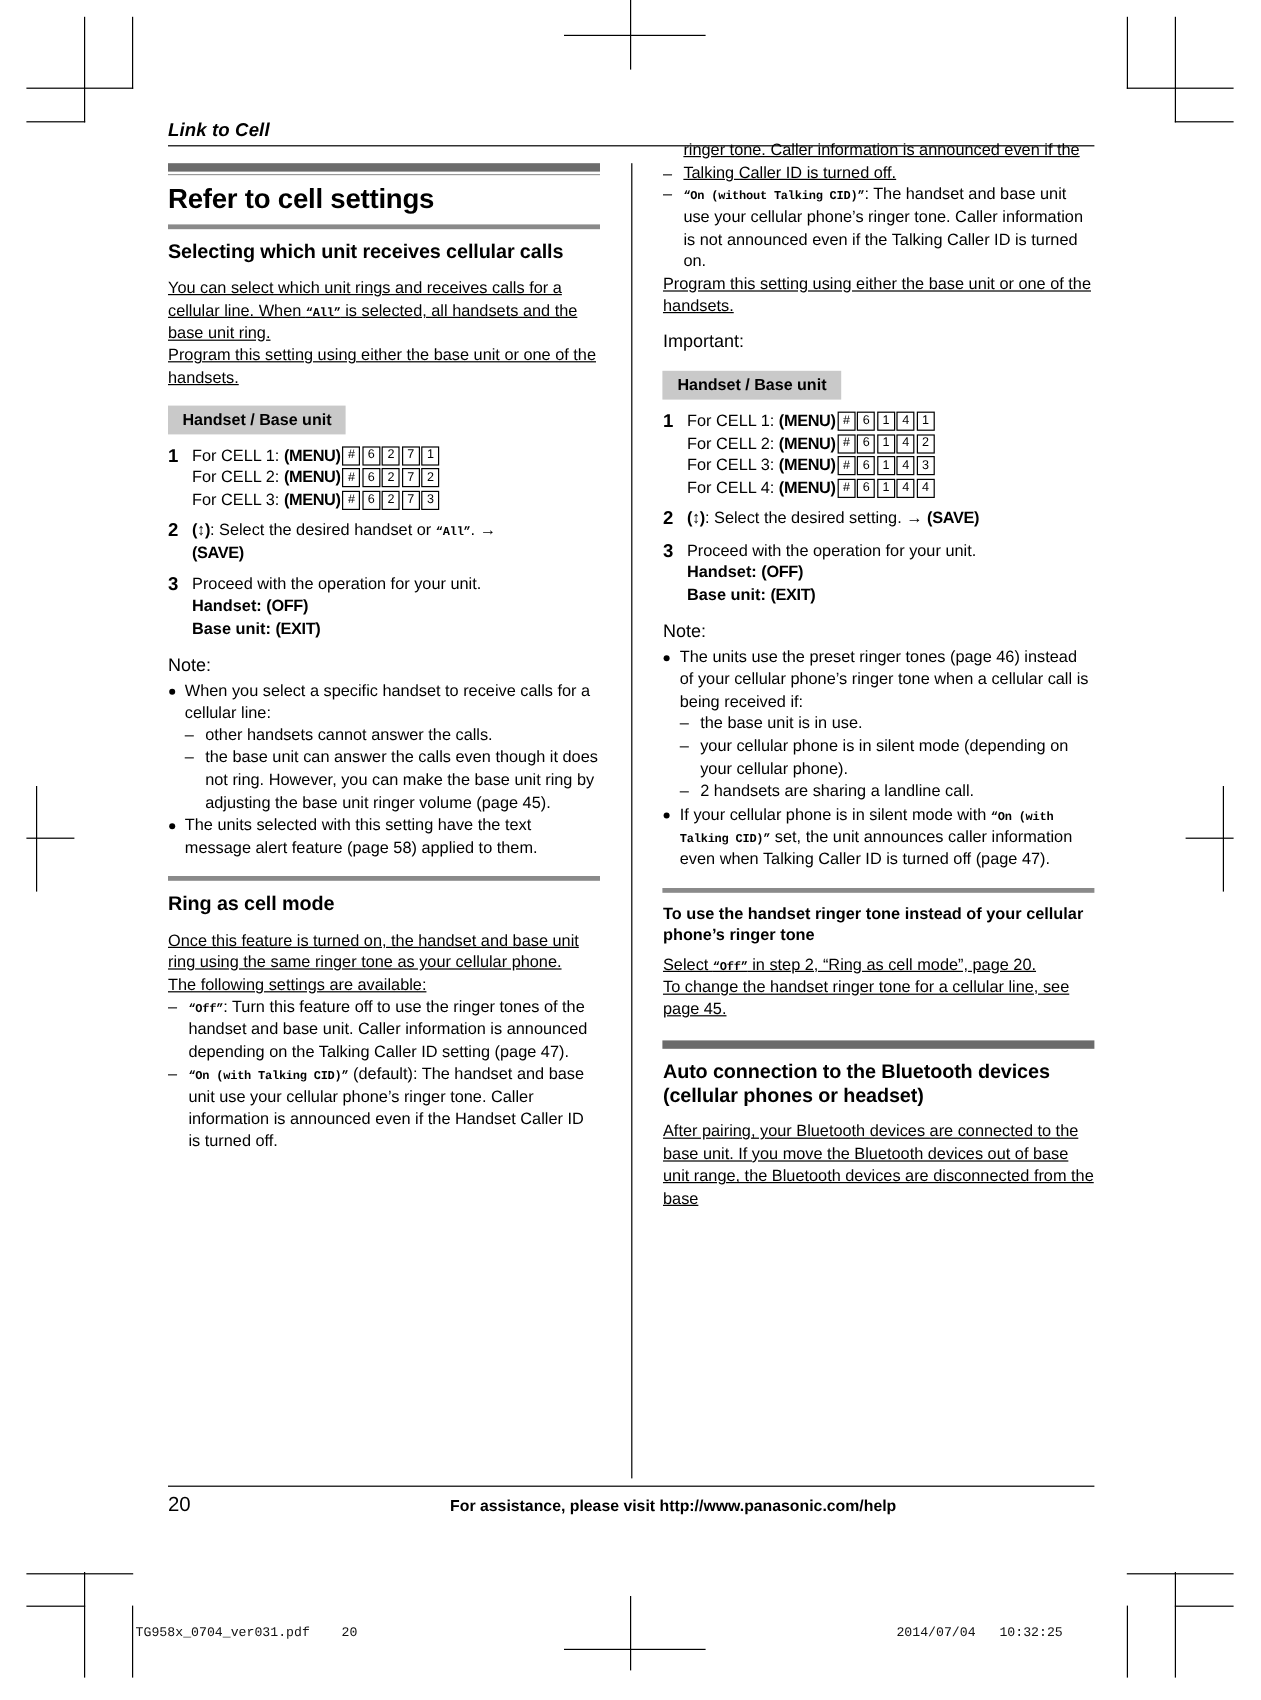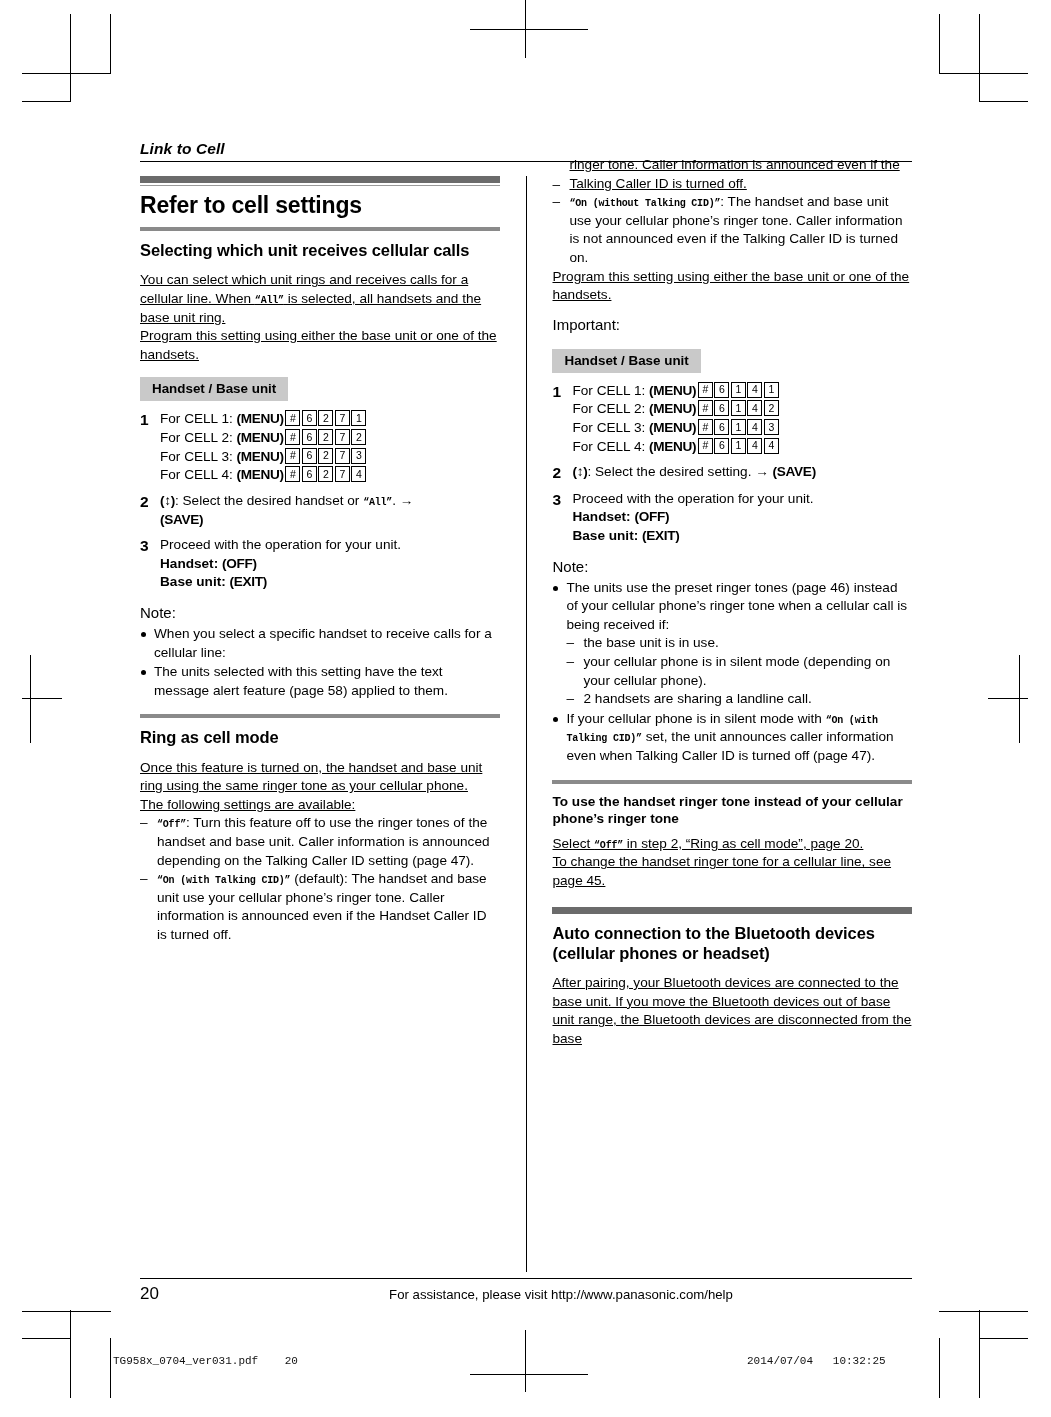--- a/index.html
+++ b/index.html
@@ -20,21 +20,20 @@
   .bracket { position: absolute; }
   .bracket i { position: absolute; background: #000; display: block; }
 
   
   #page {
     position: absolute;
     left: 140px;
     top: 100px;
     width: 772px;
     height: 1210px;
-    margin-top: 40px;
   }
 
   
   .running-head {
     font-style: italic;
     font-weight: bold;
     font-size: 15.5px;
     letter-spacing: 0.1px;
     padding-bottom: 3px;
   }
@@ -234,21 +233,21 @@
     font-size: 13.5px;
     padding-top: 5px;
   }
   .folio {
     font-size: 17px;
     width: 120px;
   }
   .footer-text {
     flex: 1;
     text-align: center;
-    font-weight: normal;
+    font-weight: bold;
     font-size: 13.2px;
     margin-left: -50px;
   }
 
   
   .meta {
     position: absolute;
     left: 0;
     top: 1355px;
     width: 1051px;
@@ -333,40 +332,43 @@
 
       <div class="unit-tag">Handset / Base unit</div>
 
       
       <div class="step">
         <div class="step-num">1</div>
         <div class="step-body">
           <span class="step-line"><span>For CELL 1: </span><span class="key">(MENU)</span><span class="kbox">#</span><span class="kbox">6</span><span class="kbox">2</span><span class="kbox">7</span><span class="kbox">1</span></span>
           <span class="step-line"><span>For CELL 2: </span><span class="key">(MENU)</span><span class="kbox">#</span><span class="kbox">6</span><span class="kbox">2</span><span class="kbox">7</span><span class="kbox">2</span></span>
           <span class="step-line"><span>For CELL 3: </span><span class="key">(MENU)</span><span class="kbox">#</span><span class="kbox">6</span><span class="kbox">2</span><span class="kbox">7</span><span class="kbox">3</span></span>
-          <span class="step-line"><span>For CELL 4: </span><span class="key">(MENU)</span><span class="kbox">#</span><span class="kbox">6</span><span class="kbox">2</span><span class="kbox">7</span><span class="kbox">4</span></span>
         </div>
       </div>
 
       
       <div class="step">
         <div class="step-num">2</div>
         <div class="step-body"><span class="navkey">(<span>↕</span>)</span><span>: Select the desired handset or </span><span class="mono">“All”</span><span>. </span><span>→</span><br><span class="key">(SAVE)</span></div>
       </div>
 
       
       <div class="step">
         <div class="step-num">3</div>
         <div class="step-body"><span>Proceed with the operation for your unit.</span><br><span class="bold">Handset: </span><span class="key">(OFF)</span><br><span class="bold">Base unit: </span><span class="key">(EXIT)</span></div>
       </div>
 
       <div class="note-label">Note:</div>
       <ul class="bullets">
         <li>
           <span>When you select a specific handset to receive calls for a cellular line:</span>
+          <ul class="dashes">
+            <li>other handsets cannot answer the calls.</li>
+            <li>the base unit can answer the calls even though it does not ring. However, you can make the base unit ring by adjusting the base unit ringer volume (page 45).</li>
+          </ul>
         </li>
         <li>The units selected with this setting have the text message alert feature (page 58) applied to them.</li>
       </ul>
 
       <div class="rule-med-top"></div>
       <div class="h2">Ring as cell mode</div>
 
       <p class="body tight"><span>Once this feature is turned on, the handset and base unit ring using the same ringer tone as your cellular phone.</span><br><span>The following settings are available:</span></p>
 
       <ul class="dashes">

